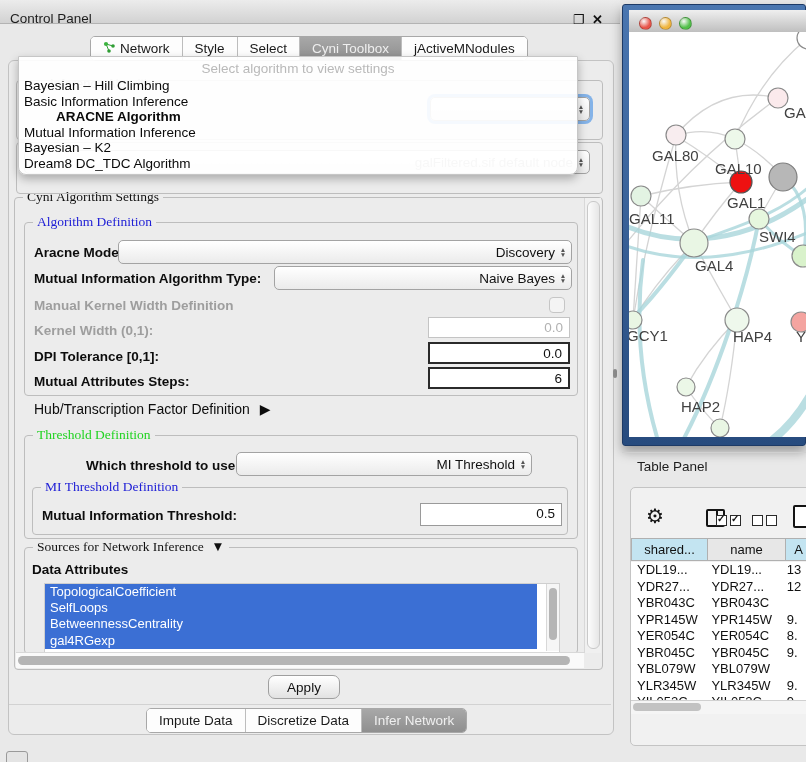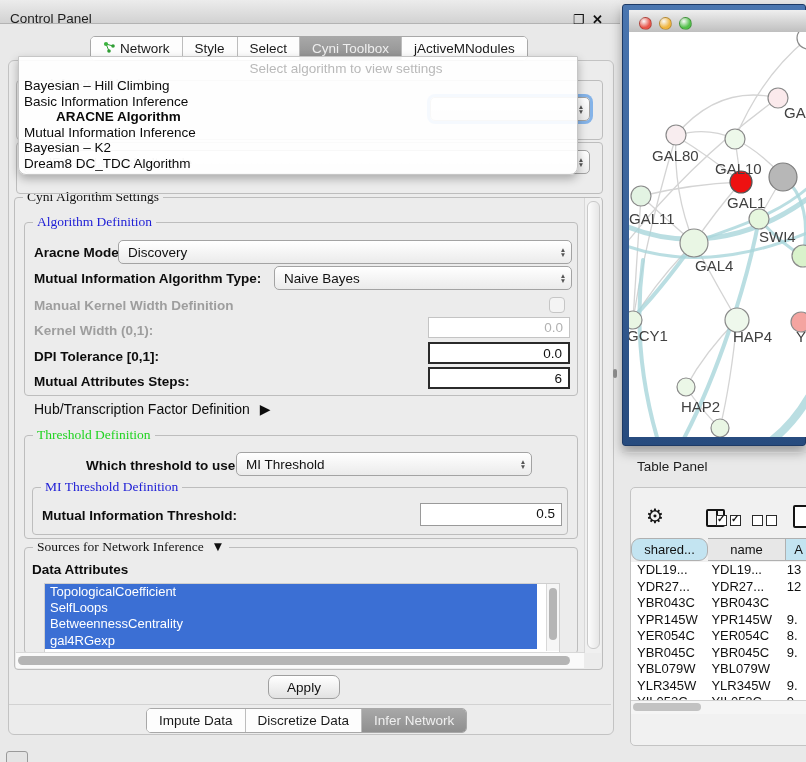--- a/index.html
+++ b/index.html
@@ -24,29 +24,29 @@
   
   .grp{position:absolute;border:1px solid #bdbdbd;border-radius:4px;}
   .glabel{position:absolute;top:-9px;left:8px;background:#ececec;padding:0 4px;font-size:13.5px;white-space:nowrap;font-family:Liberation Serif, serif;}
   .glabel.blue{color:#2121d6;} .glabel.green{color:#21d321;}
 
   .lbl{position:absolute;font-size:13.5px;font-weight:700;color:#0d0d0d;white-space:nowrap;}
   .lbl.plain{font-weight:400;}
   .lbl.dis{color:#9e9e9e;}
   .field{position:absolute;background:#fff;text-align:right;font-size:13.5px;padding:2px 6px;box-sizing:border-box;}
   .combo{position:absolute;background:linear-gradient(#ffffff,#ebebeb);border:1px solid #a3a3a3;border-radius:5px;
-         font-size:13.5px;display:flex;align-items:center;box-sizing:border-box;height:24px;}
+         font-size:13.5px;display:flex;align-items:center;box-sizing:border-box;height:24px;text-align:right;}
   .combo .val{flex:1;padding-left:9px;white-space:nowrap;overflow:hidden;}
   .combo .steppers{width:16px;display:flex;flex-direction:column;align-items:center;justify-content:center;
          color:#555;font-size:6.5px;line-height:5px;}
 
   
   #algo-popup{left:18px;top:56px;width:558px;height:117px;background:rgba(255,255,255,0.92);
      border:1px solid #c6c6c6;border-radius:0 0 8px 8px;box-shadow:0 4px 10px rgba(0,0,0,0.28);z-index:5;}
-  #popup-prompt{width:100%;text-align:center;margin-top:4px;font-size:13.5px;color:#b9b9b9;margin-left:48px;}
+  #popup-prompt{width:100%;text-align:center;margin-top:4px;font-size:13.5px;color:#b9b9b9;}
   .popup-item{font-size:13.5px;padding-left:5px;height:15.6px;line-height:15.6px;white-space:nowrap;color:#0a0a0a;}
   .popup-item.bold{font-weight:700;margin-left:32px;}
   .ghost{position:absolute;font-size:13px;color:#9b9b9b;z-index:1;}
 
   
   #attr-list{left:44px;top:583px;width:514px;height:69px;background:#fff;border:1px solid #cfcfcf;overflow:hidden;}
   .attr-item{height:16.2px;line-height:16.2px;font-size:13px;color:#fff;background:#3b6fd4;padding-left:5px;width:487px;}
   .vscroll{position:absolute;background:#f6f6f6;border-left:1px solid #d8d8d8;}
   .thumb{position:absolute;border-radius:6px;}
 
@@ -294,21 +294,21 @@
   <div class="abs" id="tp-label">Table Panel</div>
   <div class="abs" id="table-window"></div>
 
   <div class="abs ticon" style="left:646px;top:504px;font-size:20px;">⚙</div>
   <div class="abs icon-split" style="left:682px;top:509px;"></div>
   <div class="abs" style="left:716px;top:512px;"><span class="cb checked"></span><span class="cb checked"></span></div>
   <div class="abs" style="left:752px;top:512px;"><span class="cb"></span><span class="cb"></span></div>
   <div class="abs icon-doc" style="left:793px;top:505px;"></div>
 
   <div id="table-header">
-      <div class="hcell" style="left: 631px; width: 77px; background: rgb(195, 228, 241); border-left: 1px solid rgb(176, 176, 176); border-radius: 9px;">
+      <div class="hcell" style="left: 631px; width: 77px; background: rgb(195, 228, 241); border-left: 1px solid rgb(176, 176, 176);">
         <span>shared...</span>
       </div>
       <div class="hcell" style="left: 708px; width: 78px; background: rgb(231, 231, 231);">
         <span>name</span>
       </div>
       <div class="hcell" style="left: 786px; width: 26px; background: rgb(195, 228, 241);">
         <span>A</span>
       </div>
     </div>
   <div class="abs" id="table-rows">

